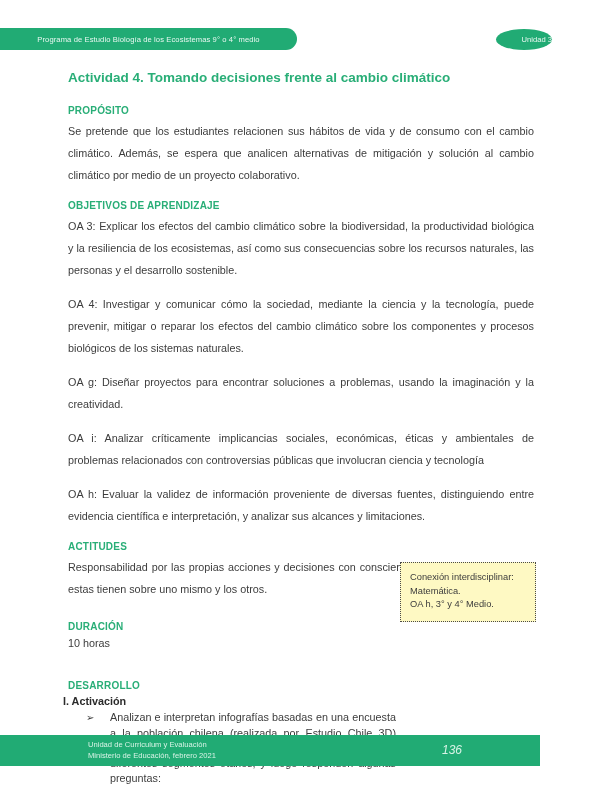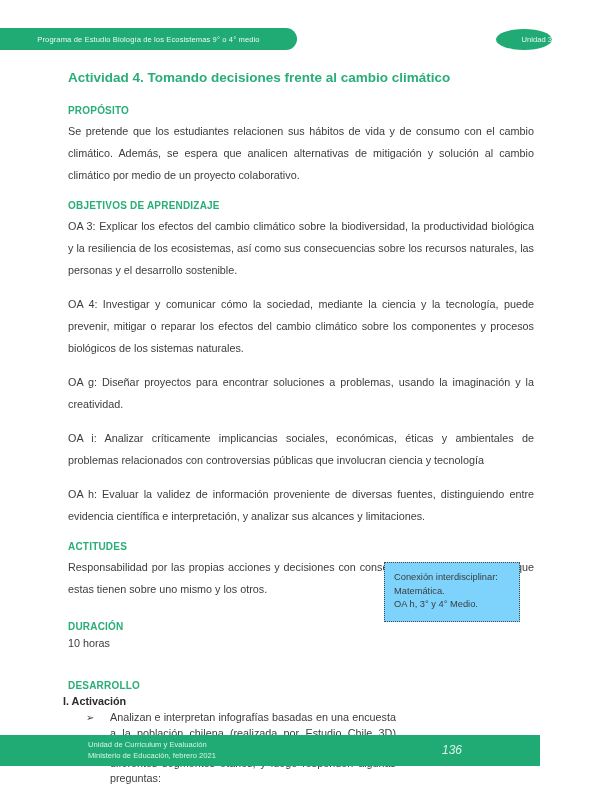--- a/index.html
+++ b/index.html
@@ -62,26 +62,26 @@
     display:flex;margin:3px 0 0 18px;width:310px;
   }
   .bullet-marker{
     flex:0 0 24px;font-size:10px;color:#3c3c3c;line-height:15.3px;
   }
   .bullet-text{
     width:286px;font-size:10.8px;line-height:15.3px;text-align:justify;
   }
   
   .conn-box{
-    position:absolute;left:384px;top:562px;width:136px;
+    position:absolute;left:400px;top:562px;width:136px;
     box-sizing:border-box;
     border:1px dotted #4a4a4a;
     padding:8px 9px 9px 9px;
     font-size:9.3px;line-height:13.5px;color:#3c3c3c;
-    background:#7dd3fc;
+    background:#fef9c3;
   }
   .conn-box .bold{font-weight:normal;}
   
   .footer-band{
     position:absolute;left:0;top:735px;width:540px;height:31px;
     background:#21ab74;
     box-sizing:border-box;
     display:flex;align-items:center;justify-content:space-between;
     padding:0 78px 0 88px;
     color:#d8f3e6;

